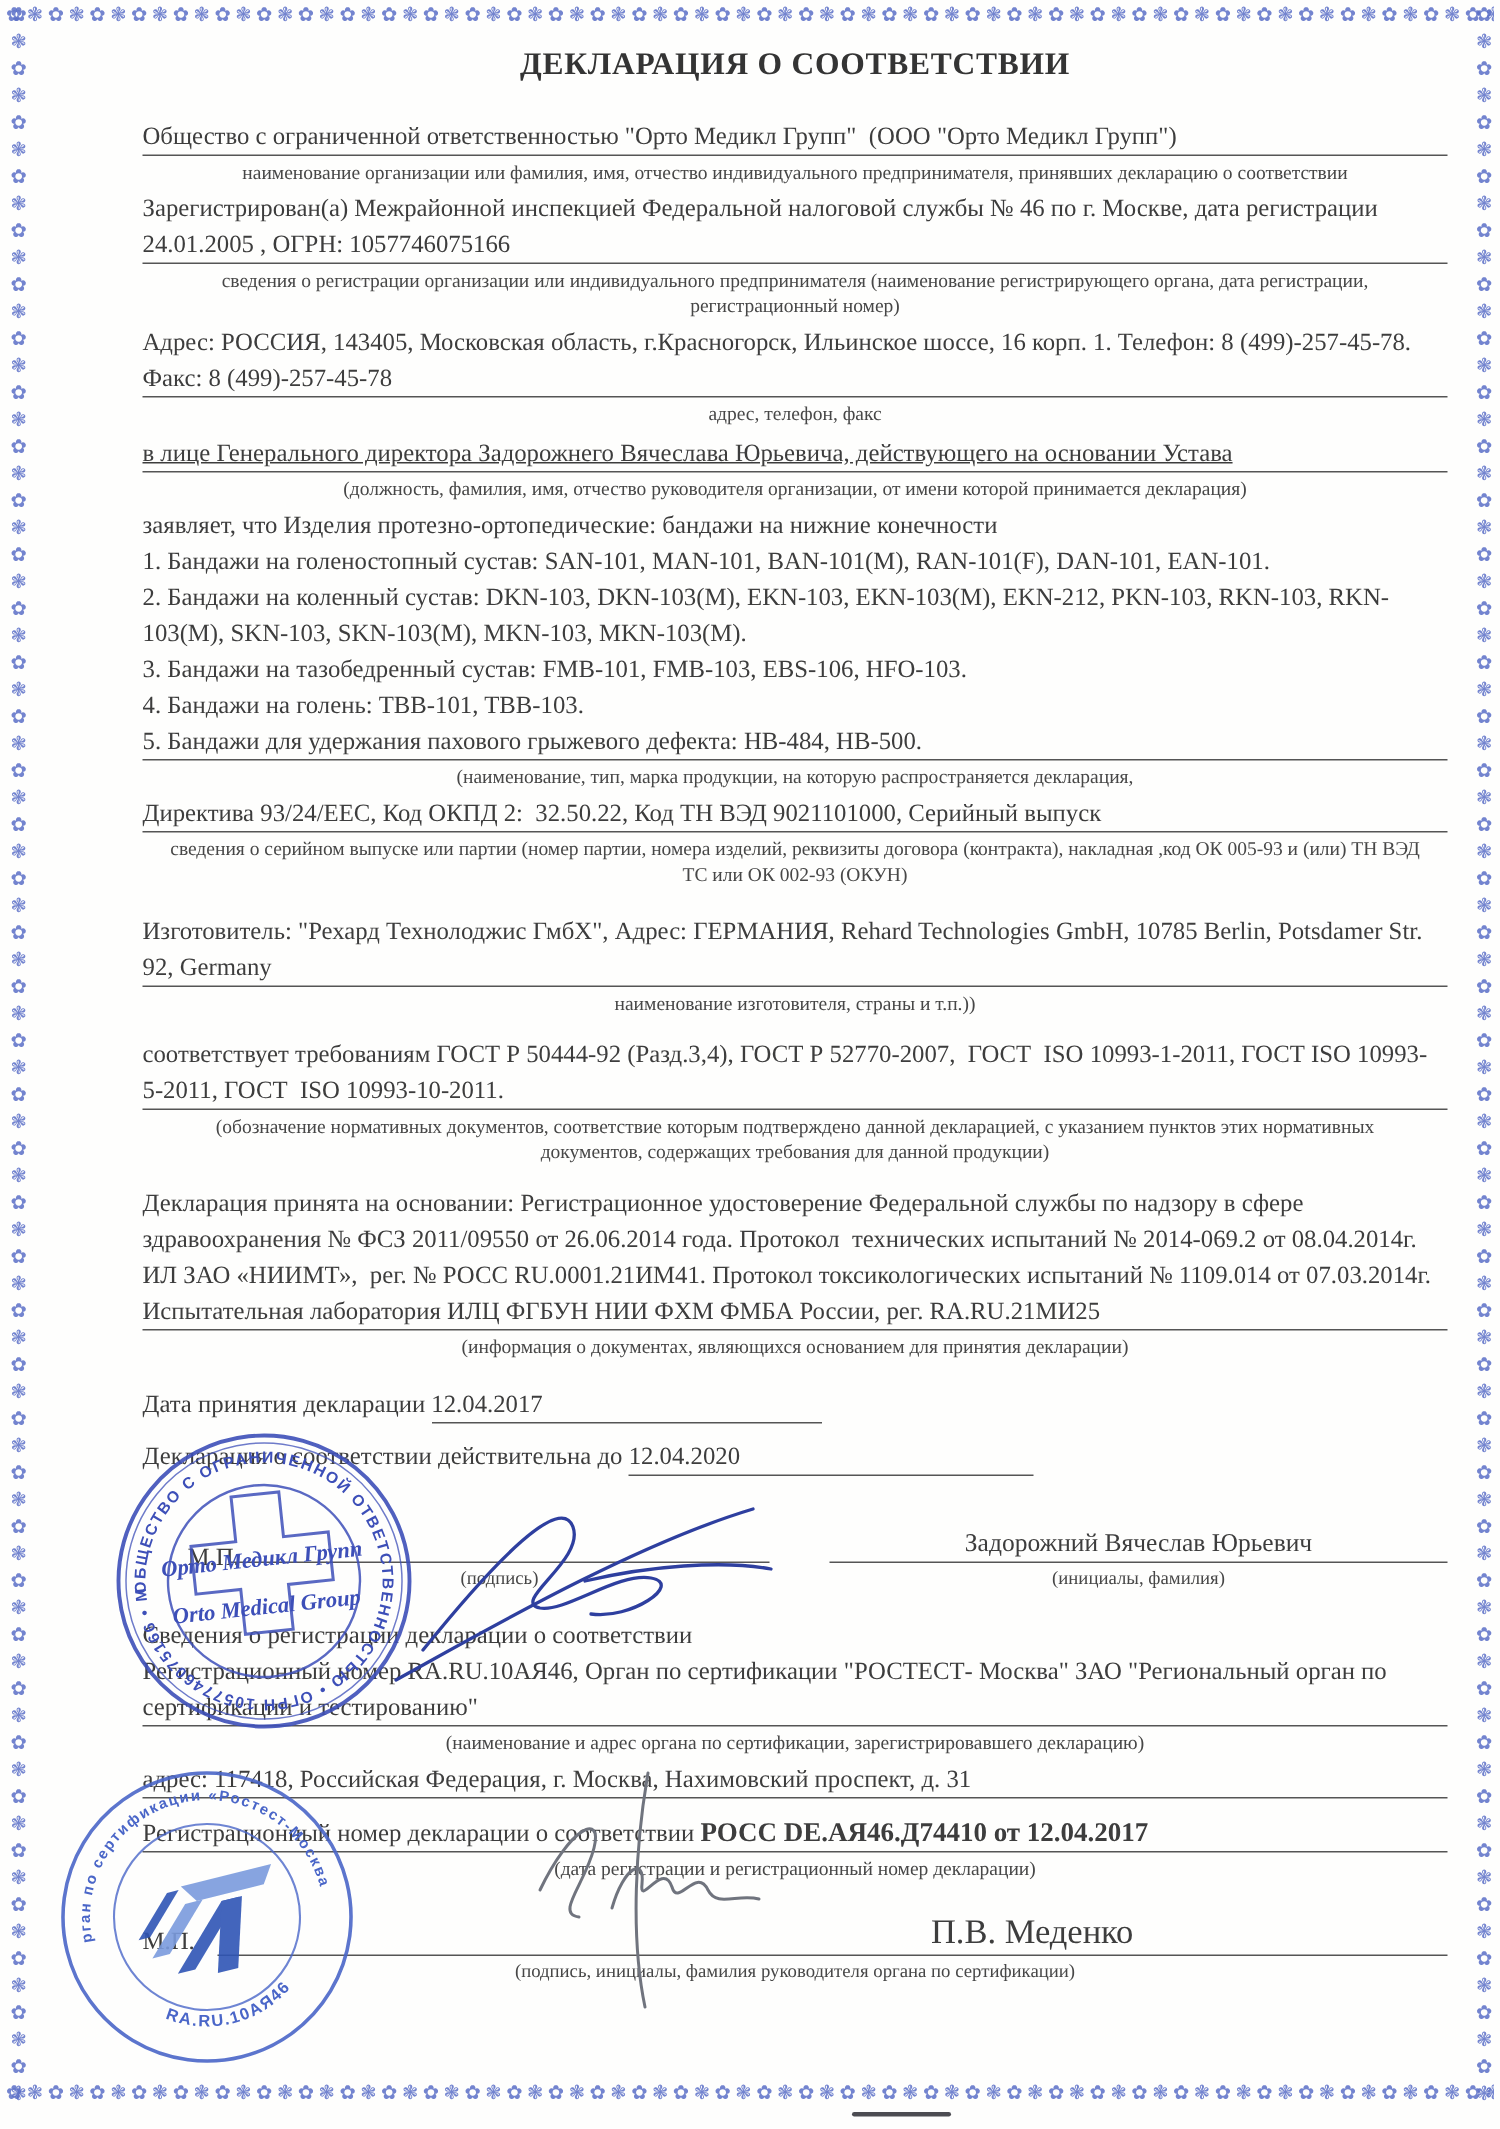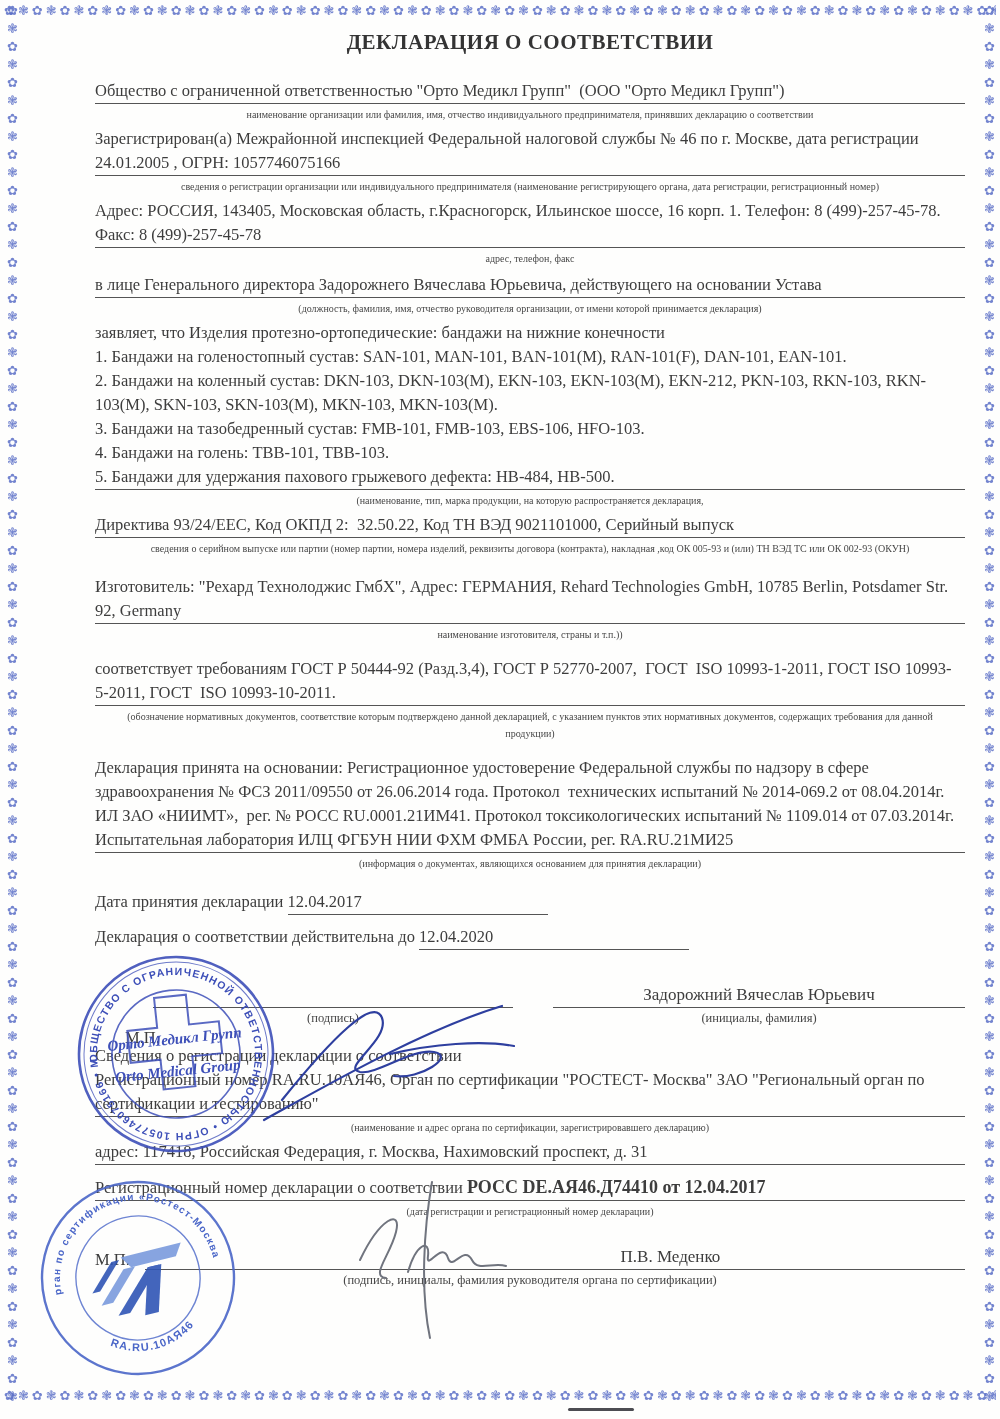--- a/index.html
+++ b/index.html
@@ -25,41 +25,41 @@
   .b-bottom{bottom:14px;left:4px;right:4px;height:17px;}
   .b-left{top:3px;bottom:14px;left:3px;width:17px;writing-mode:vertical-rl;}
   .b-right{top:3px;bottom:14px;right:3px;width:17px;writing-mode:vertical-rl;}
 
   
   #content{position:absolute;left:95px;right:35px;top:30px;}
   .title{text-align:center;font-weight:bold;font-size:21px;letter-spacing:.5px;
          margin-bottom:24px;color:#343434;}
   .line{font-size:16.5px;line-height:24px;white-space:pre-wrap;}
   .u{border-bottom:1.2px solid var(--rule);}
-  .caption{font-size:10px;line-height:17px;text-align:center;color:#474747;
+  .caption{font-size:13px;line-height:17px;text-align:center;color:#474747;
            margin:2px 0 4px;}
-  .mt6{margin-top:6px;} .mt10{margin-top:10px;} .mt14{margin-top:14px;} .mt18{margin-top:18px;}
+  .mt6{margin-top:6px;text-decoration:underline;} .mt10{margin-top:10px;} .mt14{margin-top:14px;} .mt18{margin-top:18px;}
   .fill-line{display:inline-block;border-bottom:1.2px solid var(--rule);}
   .w260{width:260px;} .w270{width:270px;}
   .bold{font-weight:bold;font-size:18px;}
 
   .sigrow{display:flex;align-items:flex-start;margin-top:34px;}
   .sigrow .mp{width:58px;font-size:16.5px;}
   .sigcell{position:relative;border-bottom:1.2px solid var(--rule);height:24px;}
   .sigcell.c1{width:360px;margin-right:40px;}
   .sigcell.c2{flex:1;}
   .signame{position:absolute;left:0;right:0;bottom:2px;text-align:center;font-size:17px;}
   .undercap{font-size:12.5px;color:#474747;text-align:center;margin-top:3px;}
   .capgrid{display:flex;margin-bottom:2px;align-items:flex-end;}
   .capgrid .sp1{width:58px;} .capgrid .c1{width:360px;margin-right:40px;} .capgrid .c2{flex:1;}
 
   .botrow{display:flex;align-items:flex-end;margin-top:26px;}
   .botrow .mp{width:50px;font-size:16.5px;}
   .botcell{flex:1;position:relative;border-bottom:1.2px solid var(--rule);height:24px;}
-  .botname{position:absolute;left:58%;bottom:2px;font-size:17px;}
+  .botname{position:absolute;left:58%;bottom:2px;font-size:23px;}
 
   
   .stamp{position:absolute;pointer-events:none;}
   .stamp svg{display:block;}
   .ring-text{fill:var(--stamp-blue);font-family:"Liberation Sans",sans-serif;
              font-weight:bold;letter-spacing:1.2px;}
   .stamp2 .ring-text{fill:var(--stamp-blue2);}
   .stamp-center{fill:var(--stamp-blue);font-family:"Liberation Serif",serif;
                 font-style:italic;font-weight:bold;}
   .sig-path{fill:none;stroke:var(--sig-blue);stroke-width:2.2;stroke-linecap:round;}

